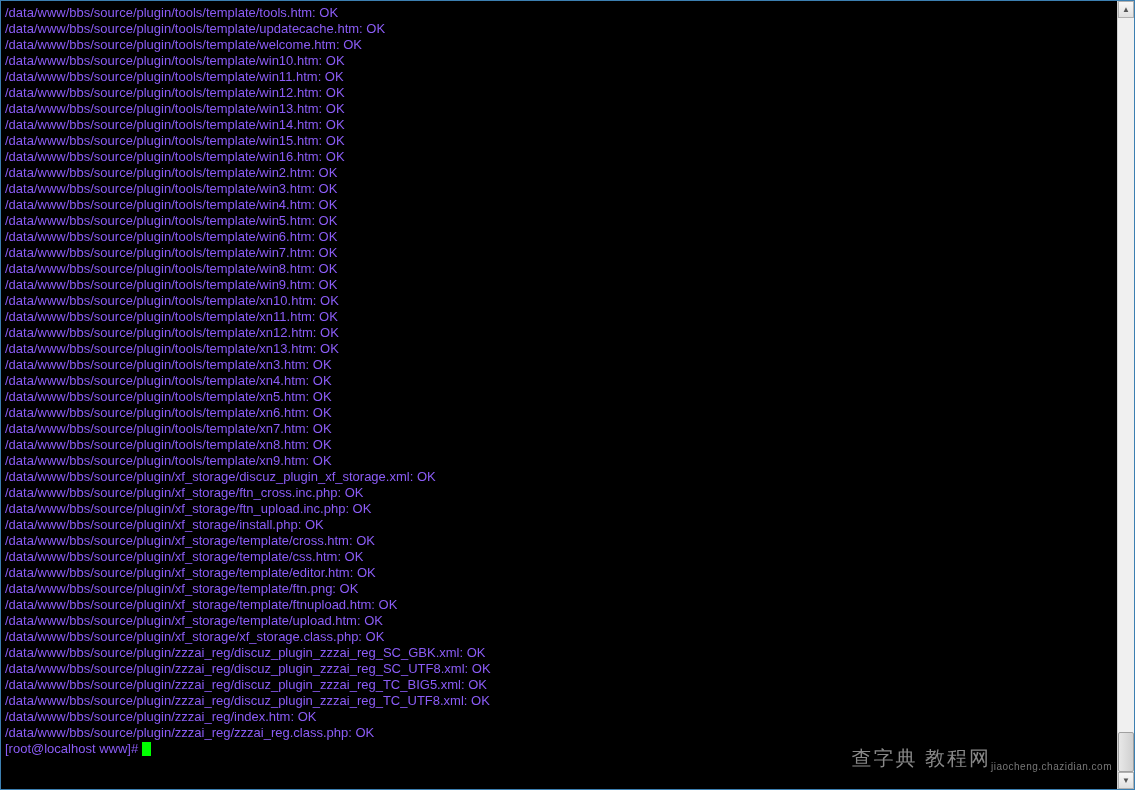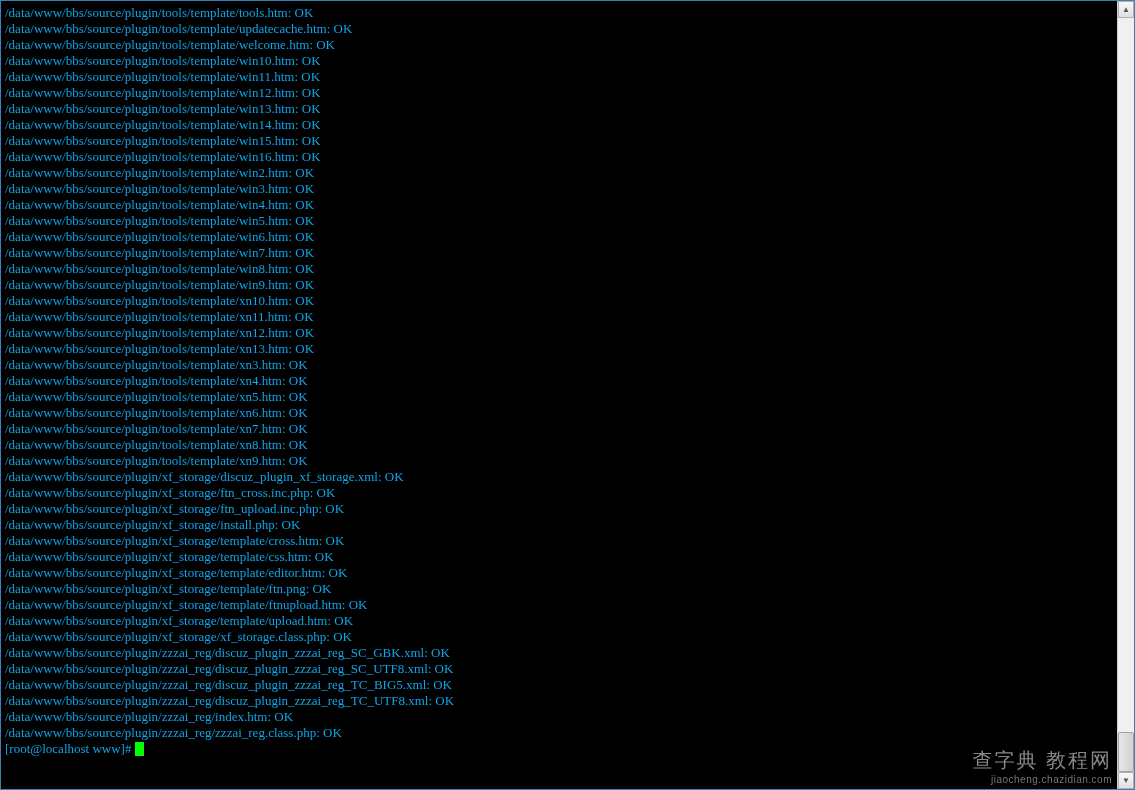--- a/index.html
+++ b/index.html
@@ -80,22 +80,22 @@
     }
     .terminal-area {
       flex: 1;
       display: flex;
       background: #000;
       position: relative;
     }
     .terminal-content {
       flex: 1;
       background: #000;
-      color: #0ea5e9;
-      font-family: Liberation Serif, serif;
+      color: #8b5cf6;
+      font-family: Liberation Sans, sans-serif;
       font-size: 13px;
       line-height: 16px;
       padding: 4px 0 4px 4px;
       white-space: pre;
       overflow: hidden;
     }
     .terminal-line {
       white-space: pre;
     }
     .cursor {
@@ -134,23 +134,23 @@
       left: 0;
       right: 0;
       height: 40px;
       background: linear-gradient(to right, #e8e8e8, #d0d0d0);
       border: 1px solid #a0a0a0;
       border-radius: 2px;
     }
     .watermark {
       position: absolute;
       right: 22px;
-      bottom: 4px;
+      bottom: 17px;
       display: flex;
-      flex-direction: column;
+      flex-direction: row;
       align-items: flex-end;
       pointer-events: none;
     }
     .watermark-main {
       font-size: 20px;
       color: #888;
       letter-spacing: 2px;
     }
     .watermark-sub {
       font-size: 10px;

